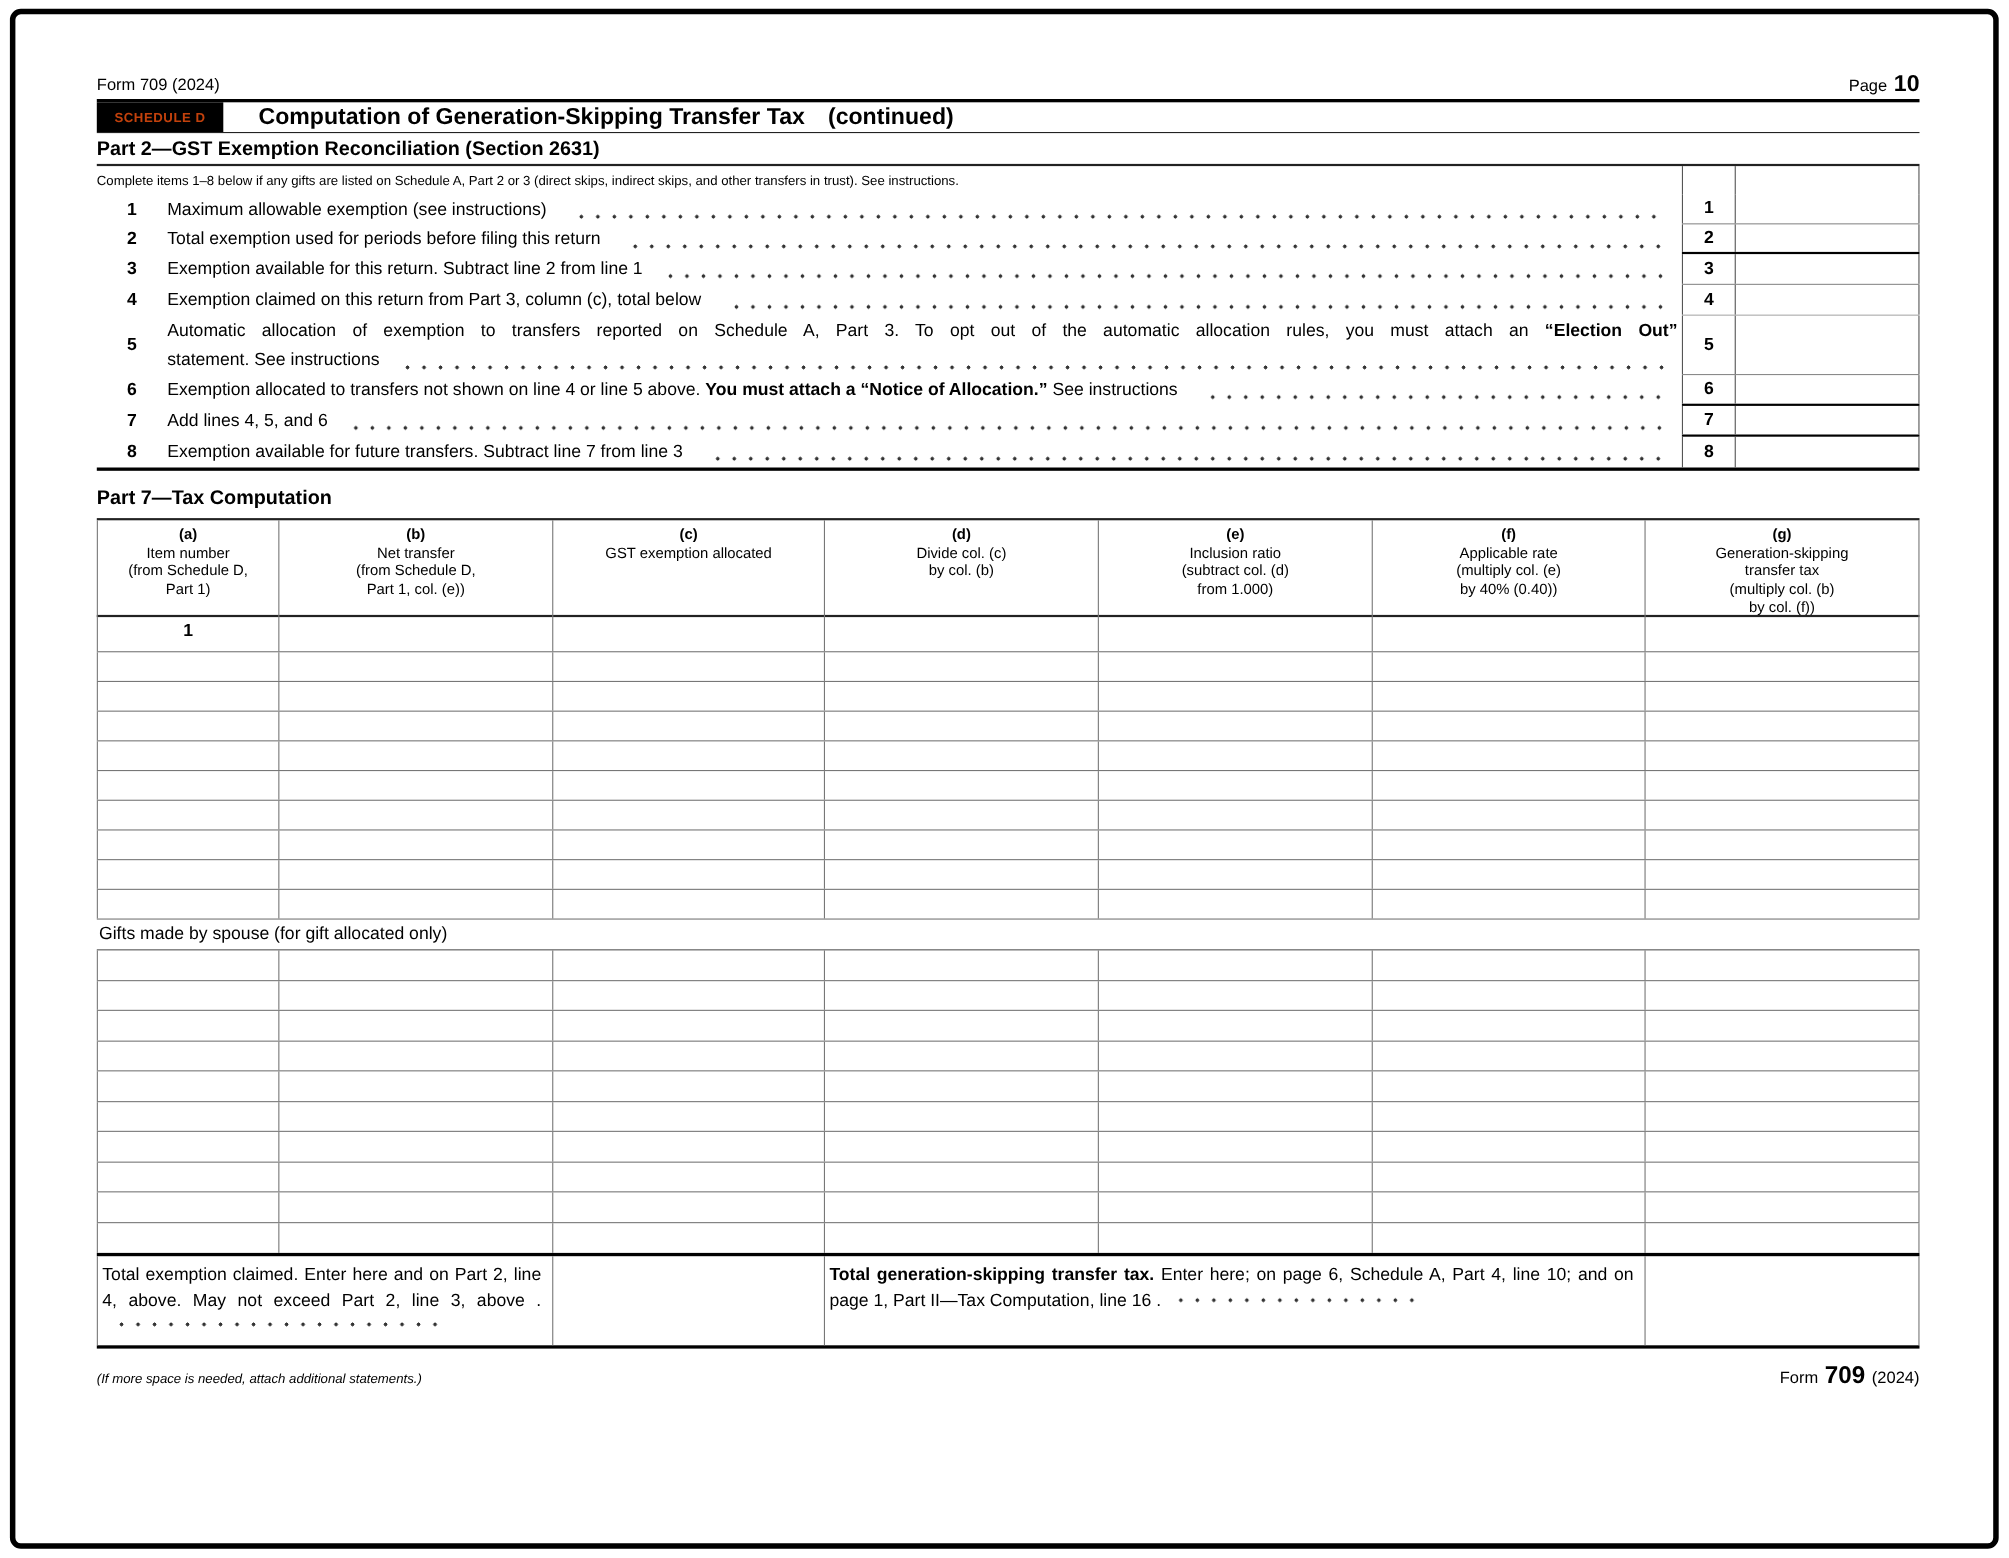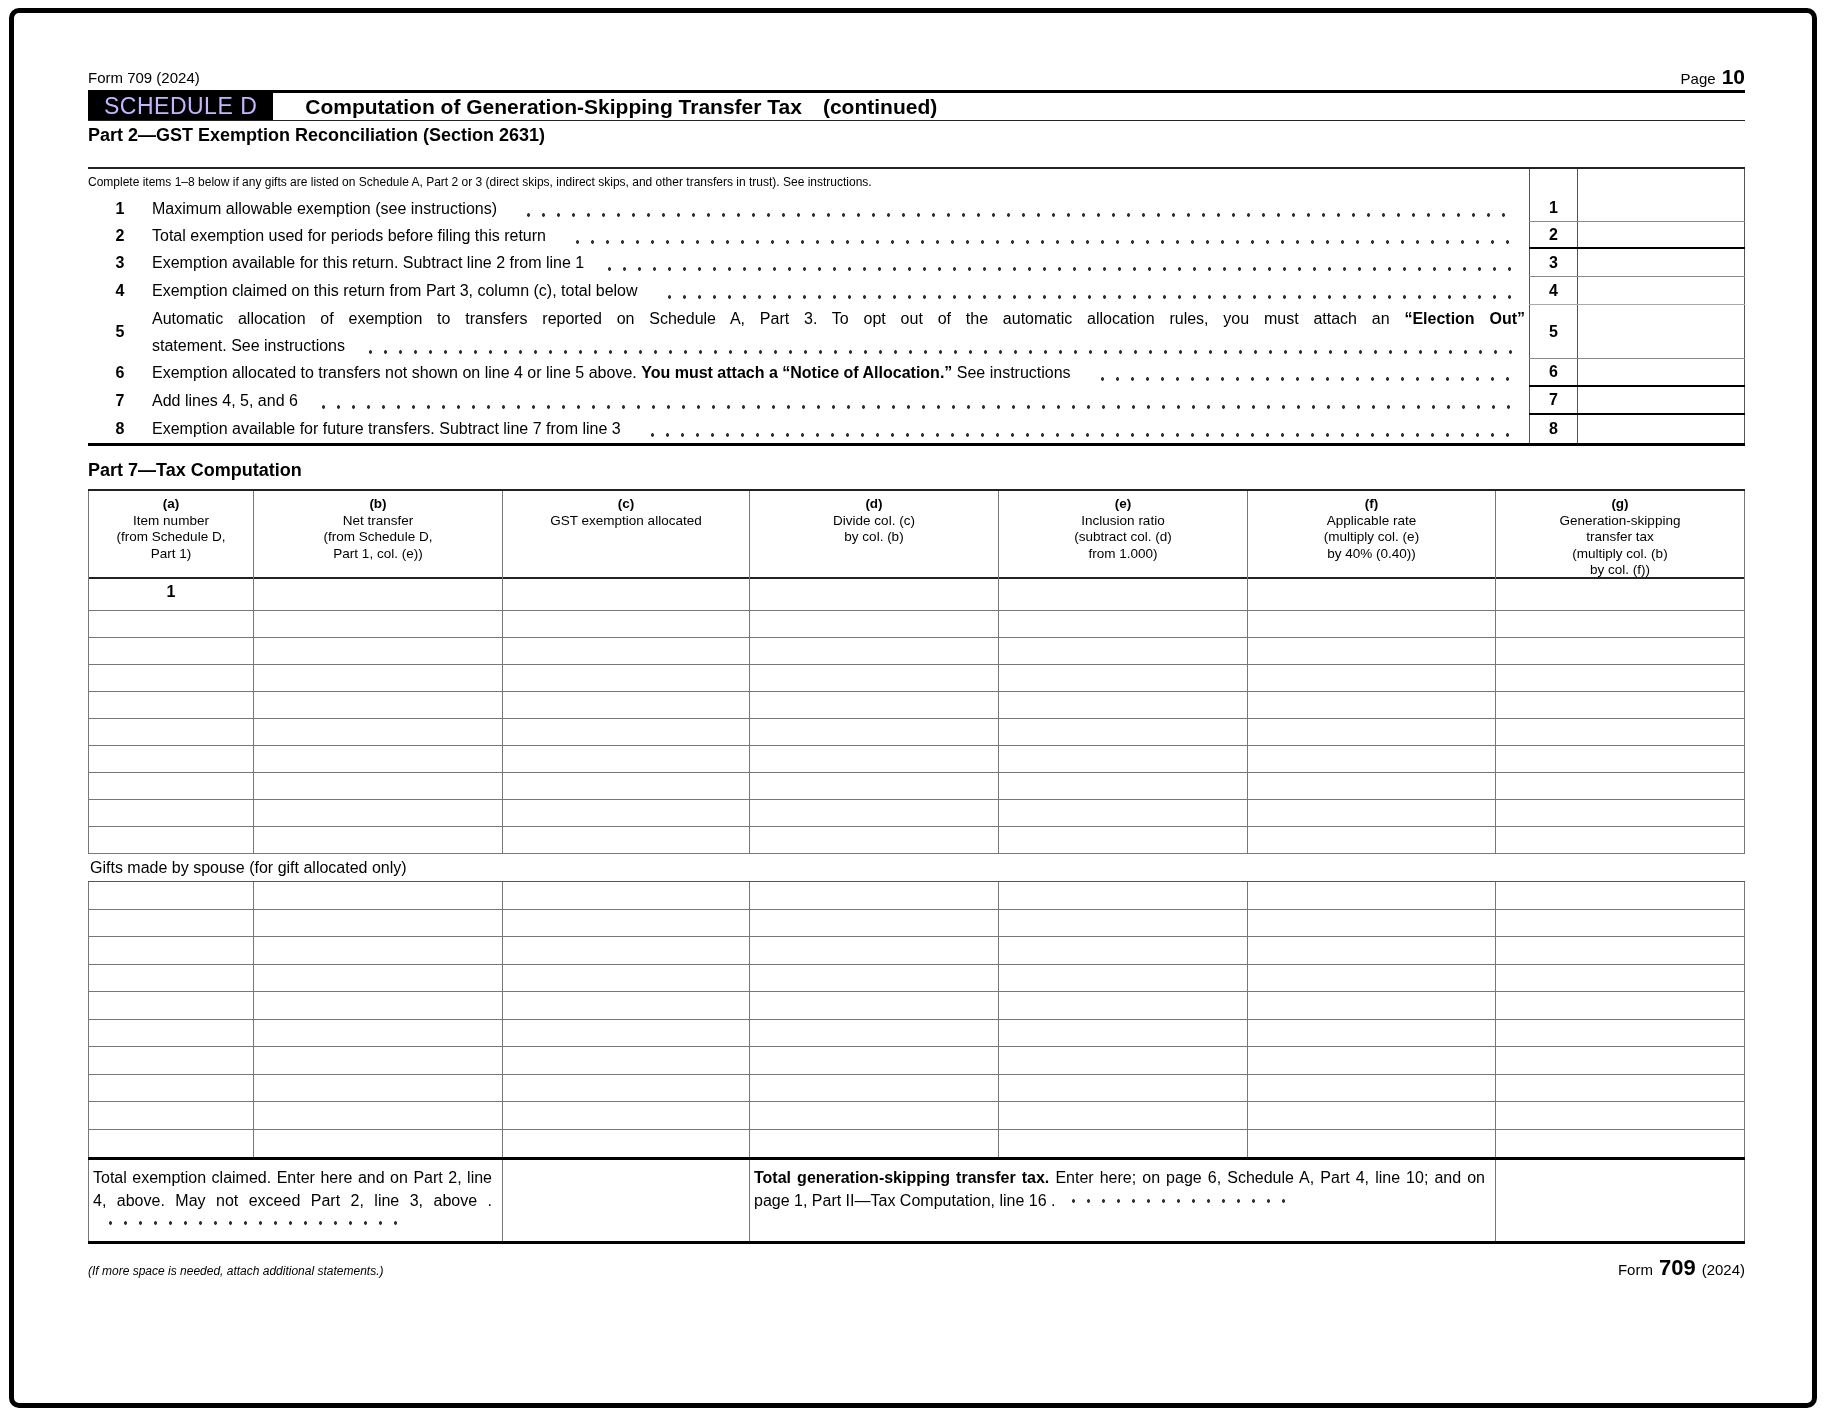--- a/index.html
+++ b/index.html
@@ -9,26 +9,26 @@
     border:5px solid #000; border-radius:10px; pointer-events:none; }
   .content { position:absolute; left:88px; top:0; width:1657px; }
 
   
   .topbar { margin-top:64px; height:26px; display:flex; justify-content:space-between; align-items:center; font-size:15px;gap:36px; }
   .page-right { display:flex; align-items:baseline; gap:6px; }
   .page-num { font-size:21px; font-weight:bold; }
 
   
   .schedule-row { border-top:3px solid #000; border-bottom:1.5px solid #222; height:31px; display:flex; align-items:stretch; }
-  .badge { background:#000; color:#c4b5fd; font-weight:normal; font-size:23px; padding:0 16px; display:flex; align-items:center; letter-spacing:.5px; }
+  .badge { background:#000; color:#c2410c; font-weight:bold; font-size:12px; padding:0 16px; display:flex; align-items:center; letter-spacing:.5px; }
   .schedule-title { margin-left:32px; display:flex; align-items:center; gap:21px; font-size:21px; font-weight:bold; }
   .continued { }
 
   
-  .part-heading { font-size:18px; font-weight:bold; padding:4px 0 21px 0; border-bottom:2px solid #222; }
+  .part-heading { font-size:18px; font-weight:bold; padding:4px 0 3px 0; border-bottom:2px solid #222; }
   .p3-heading { border-bottom:none; padding:14px 0 8px 0; }
 
   
   .part2-body { border-bottom:3px solid #000; }
   .p2row { display:flex; align-items:stretch; }
   .p2row .numcol { flex:0 0 64px; text-align:center; font-weight:bold; font-size:16px; display:flex; align-items:center; justify-content:center; }
   .p2row .textcol { flex:1 1 auto; display:flex; align-items:center; font-size:16px; padding-right:4px; min-width:0; }
   .p2row .textcol.intro-text { font-size:12px; }
   .p2row.intro .textcol { padding-left:0; }
   .stack { flex:1 1 auto; display:flex; flex-direction:column; justify-content:center; }

